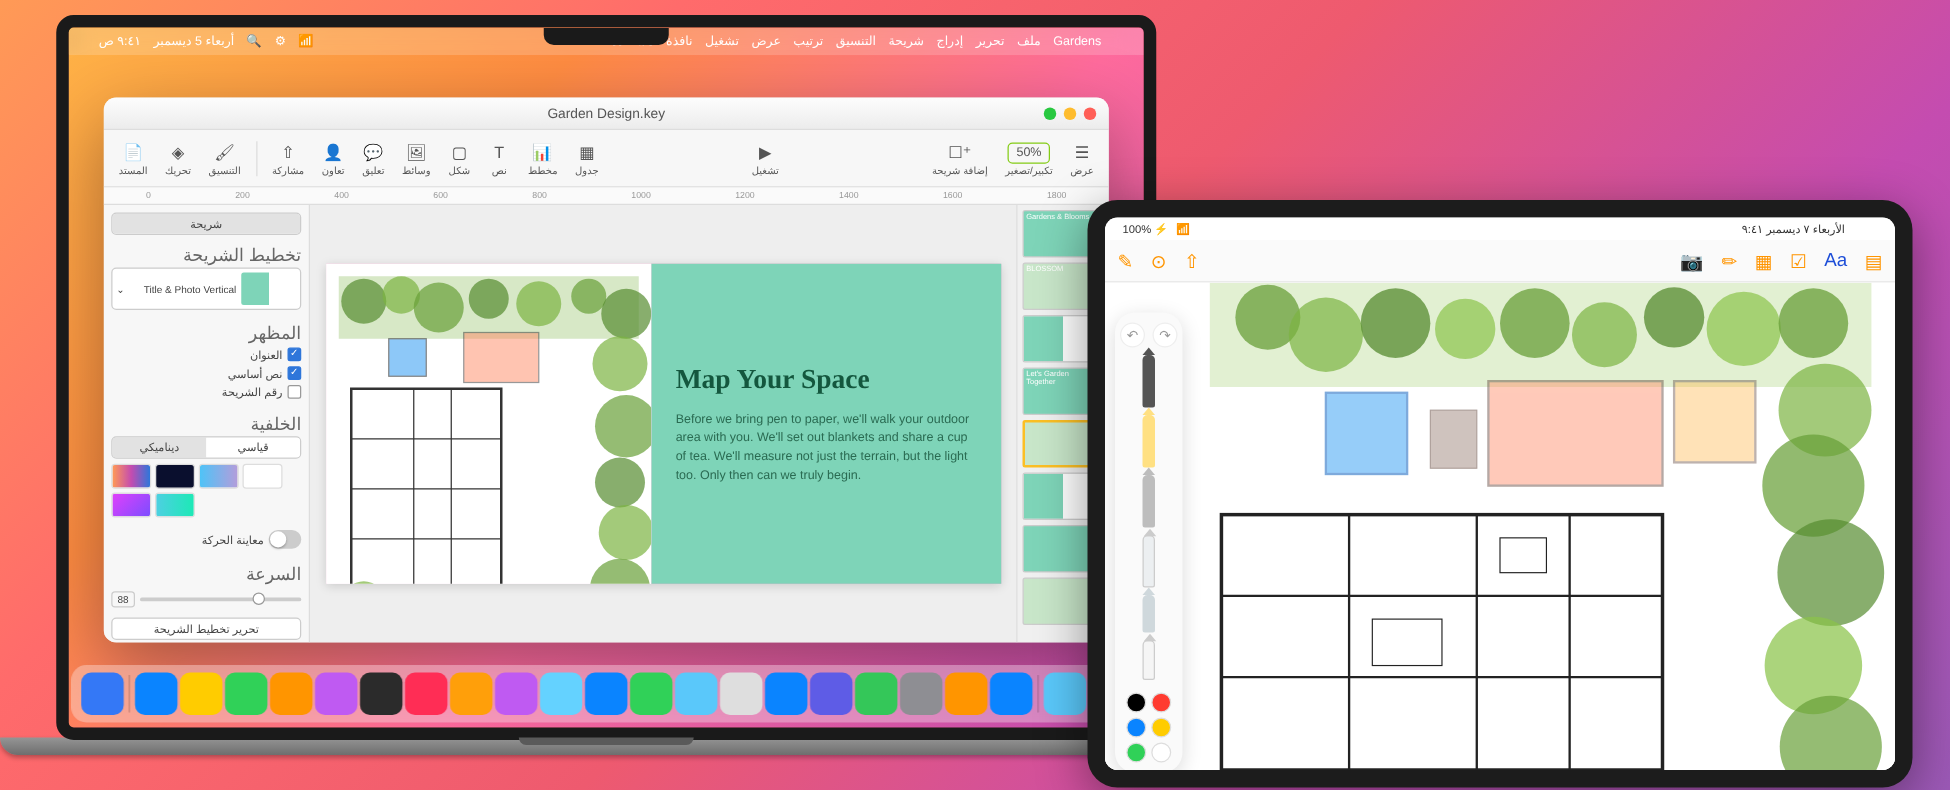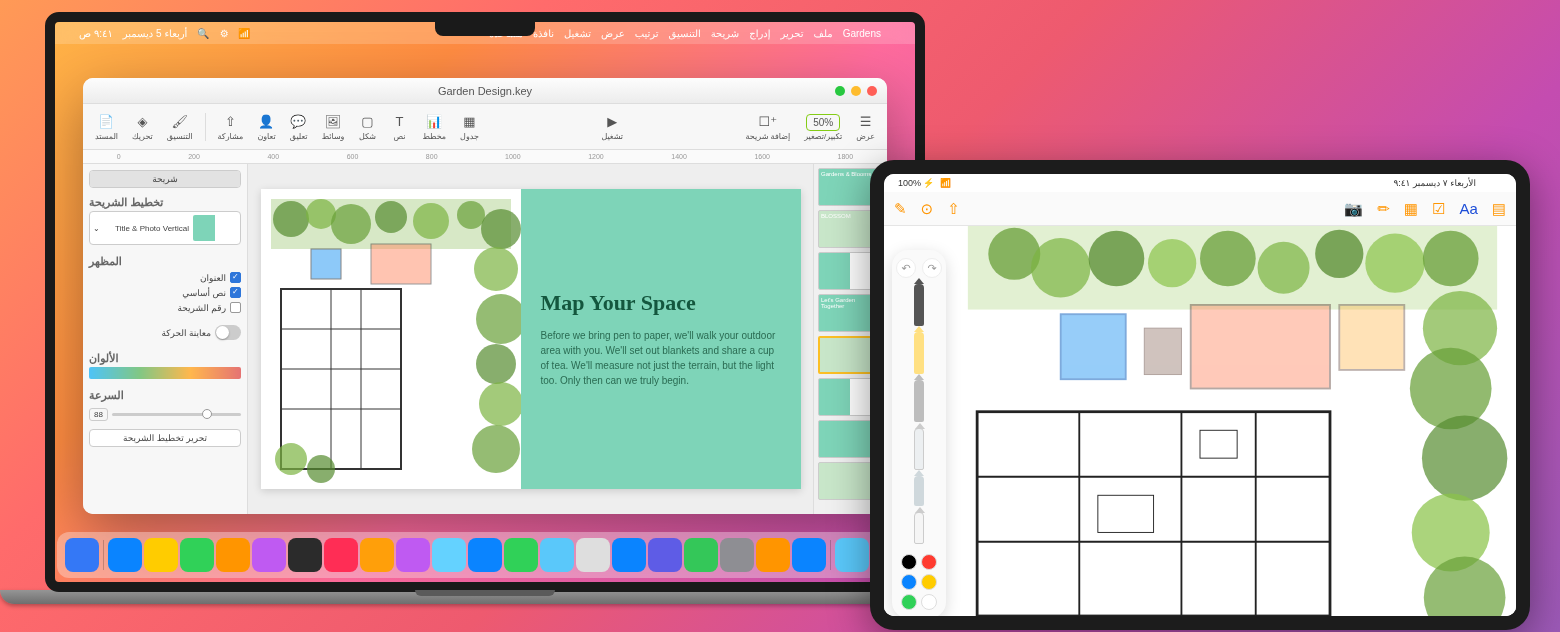--- a/index.html
+++ b/index.html
@@ -128,21 +128,21 @@
   background: #f7f7f7;
   border-right: 1px solid #ddd;
   padding: 6px;
   font-size: 9px;
   color: #444;
 }
 .insp-tabs { display: flex; border: 1px solid #ccc; border-radius: 4px; overflow: hidden; margin-bottom: 6px; }
 .insp-tab { flex: 1; text-align: center; padding: 3px; font-size: 9px; background: #fff; }
 .insp-tab.active { background: #e2e2e2; }
 .insp-sec { margin-bottom: 8px; }
-.insp-hdr { font-size: 11px; text-align: left; padding: 2px 0; color: #666; font-weight: bold; }
+.insp-hdr { font-size: 14px; text-align: right; padding: 2px 0; color: #666; }
 .layout-sel { display: flex; align-items: center; gap: 4px; border: 1px solid #ccc; border-radius: 4px; padding: 3px; background: #fff; }
 .layout-thumb { width: 44px; height: 26px; background: linear-gradient(90deg, #7ed4b8 50%, #fff 50%); border-radius: 2px; }
 .chkrow { display: flex; justify-content: flex-end; align-items: center; gap: 4px; padding: 2px 0; }
 .chk { width: 11px; height: 11px; border: 1px solid #999; border-radius: 2px; background: #fff; position: relative; }
 .chk.on { background: #2e76da; border-color: #2e76da; }
 .chk.on::after { content: "✓"; color: #fff; font-size: 8px; position: absolute; top: -1px; left: 1px; }
 .bgtabs { display: flex; border: 1px solid #ccc; border-radius: 4px; overflow: hidden; }
 .bgtab { flex: 1; text-align: center; padding: 3px; background: #fff; font-size: 9px; }
 .bgtab.active { background: #e2e2e2; }
 .swatches { display: flex; flex-wrap: wrap; gap: 3px; margin-top: 4px; }
@@ -150,21 +150,21 @@
 .slider { display: flex; align-items: center; gap: 4px; margin-top: 4px; }
 .slider-track { flex: 1; height: 3px; background: #ccc; border-radius: 2px; position: relative; }
 .slider-thumb { width: 10px; height: 10px; background: #fff; border: 1px solid #999; border-radius: 50%; position: absolute; top: -4px; left: 70%; }
 .toggle { width: 26px; height: 15px; background: #ccc; border-radius: 8px; position: relative; }
 .toggle::after { content: ""; position: absolute; width: 13px; height: 13px; background: #fff; border-radius: 50%; top: 1px; left: 1px; box-shadow: 0 1px 2px rgba(0,0,0,.3); }
 .edit-btn { width: 100%; padding: 3px; border: 1px solid #ccc; border-radius: 4px; background: #fff; font-size: 9px; text-align: center; margin-top: 4px; }
 
 .canvas { flex: 1; background: #eee; display: flex; align-items: center; justify-content: center; padding: 10px; }
 .slide {
   width: 540px;
-  height: 300px;
+  height: 256px;
   background: #f9a8d4;
   box-shadow: 0 2px 8px rgba(0,0,0,.15);
   display: flex;
 }
 .slide-txt { flex: 1; background: #7ed4b8; padding: 24px 20px; color: #14573e; display: flex; flex-direction: column; justify-content: center; }
 .slide-title { font-size: 22px; font-weight: 700; margin-bottom: 12px; font-family: Georgia, serif; }
 .slide-body { font-size: 10px; line-height: 1.5; color: #2a6b52; }
 .slide-img { width: 260px; background: #fff; position: relative; overflow: hidden; }
 
 .thumbrail {
@@ -420,28 +420,39 @@
             <div class="chkrow">
                 <span>نص أساسي</span>
                 <div class="chk on"></div>
               </div>
             <div class="chkrow">
                 <span>رقم الشريحة</span>
                 <div class="chk"></div>
               </div>
           </div>
           <div class="insp-sec">
+            <div class="insp-hdr">الخلفية</div>
+            <div class="bgtabs">
+              <div class="bgtab active">ديناميكي</div>
+              <div class="bgtab">قياسي</div>
+            </div>
+            <div class="swatches" id="swatches">
+                <div class="sw" style="background: linear-gradient(90deg, rgb(255, 154, 86), rgb(196, 76, 176), rgb(46, 118, 218));"></div>
+                <div class="sw" style="background: rgb(10, 15, 46);"></div>
+                <div class="sw" style="background: linear-gradient(90deg, rgb(79, 195, 247), rgb(179, 157, 219));"></div>
+                <div class="sw" style="background: rgb(255, 255, 255);"></div>
+                <div class="sw" style="background: linear-gradient(135deg, rgb(224, 64, 251), rgb(124, 77, 255));"></div>
+                <div class="sw" style="background: linear-gradient(90deg, rgb(77, 208, 225), rgb(29, 233, 182));"></div>
+              </div>
+          </div>
+          <div class="insp-sec">
             <div class="chkrow">
                 <span>معاينة الحركة</span>
                 <div class="toggle"></div>
               </div>
-          </div>
-          <div class="insp-sec">
-            <div class="insp-hdr">الألوان</div>
-            <div style="height:12px;background:linear-gradient(90deg,#4fc3f7,#81c784,#ffb74d,#e57373);border-radius:2px"></div>
           </div>
           <div class="insp-sec">
             <div class="insp-hdr">السرعة</div>
             <div class="slider">
               <span style="font-size:8px;border:1px solid #ccc;padding:1px 4px;border-radius:3px">88</span>
               <div class="slider-track">
                   <div class="slider-thumb"></div>
                 </div>
             </div>
           </div>

